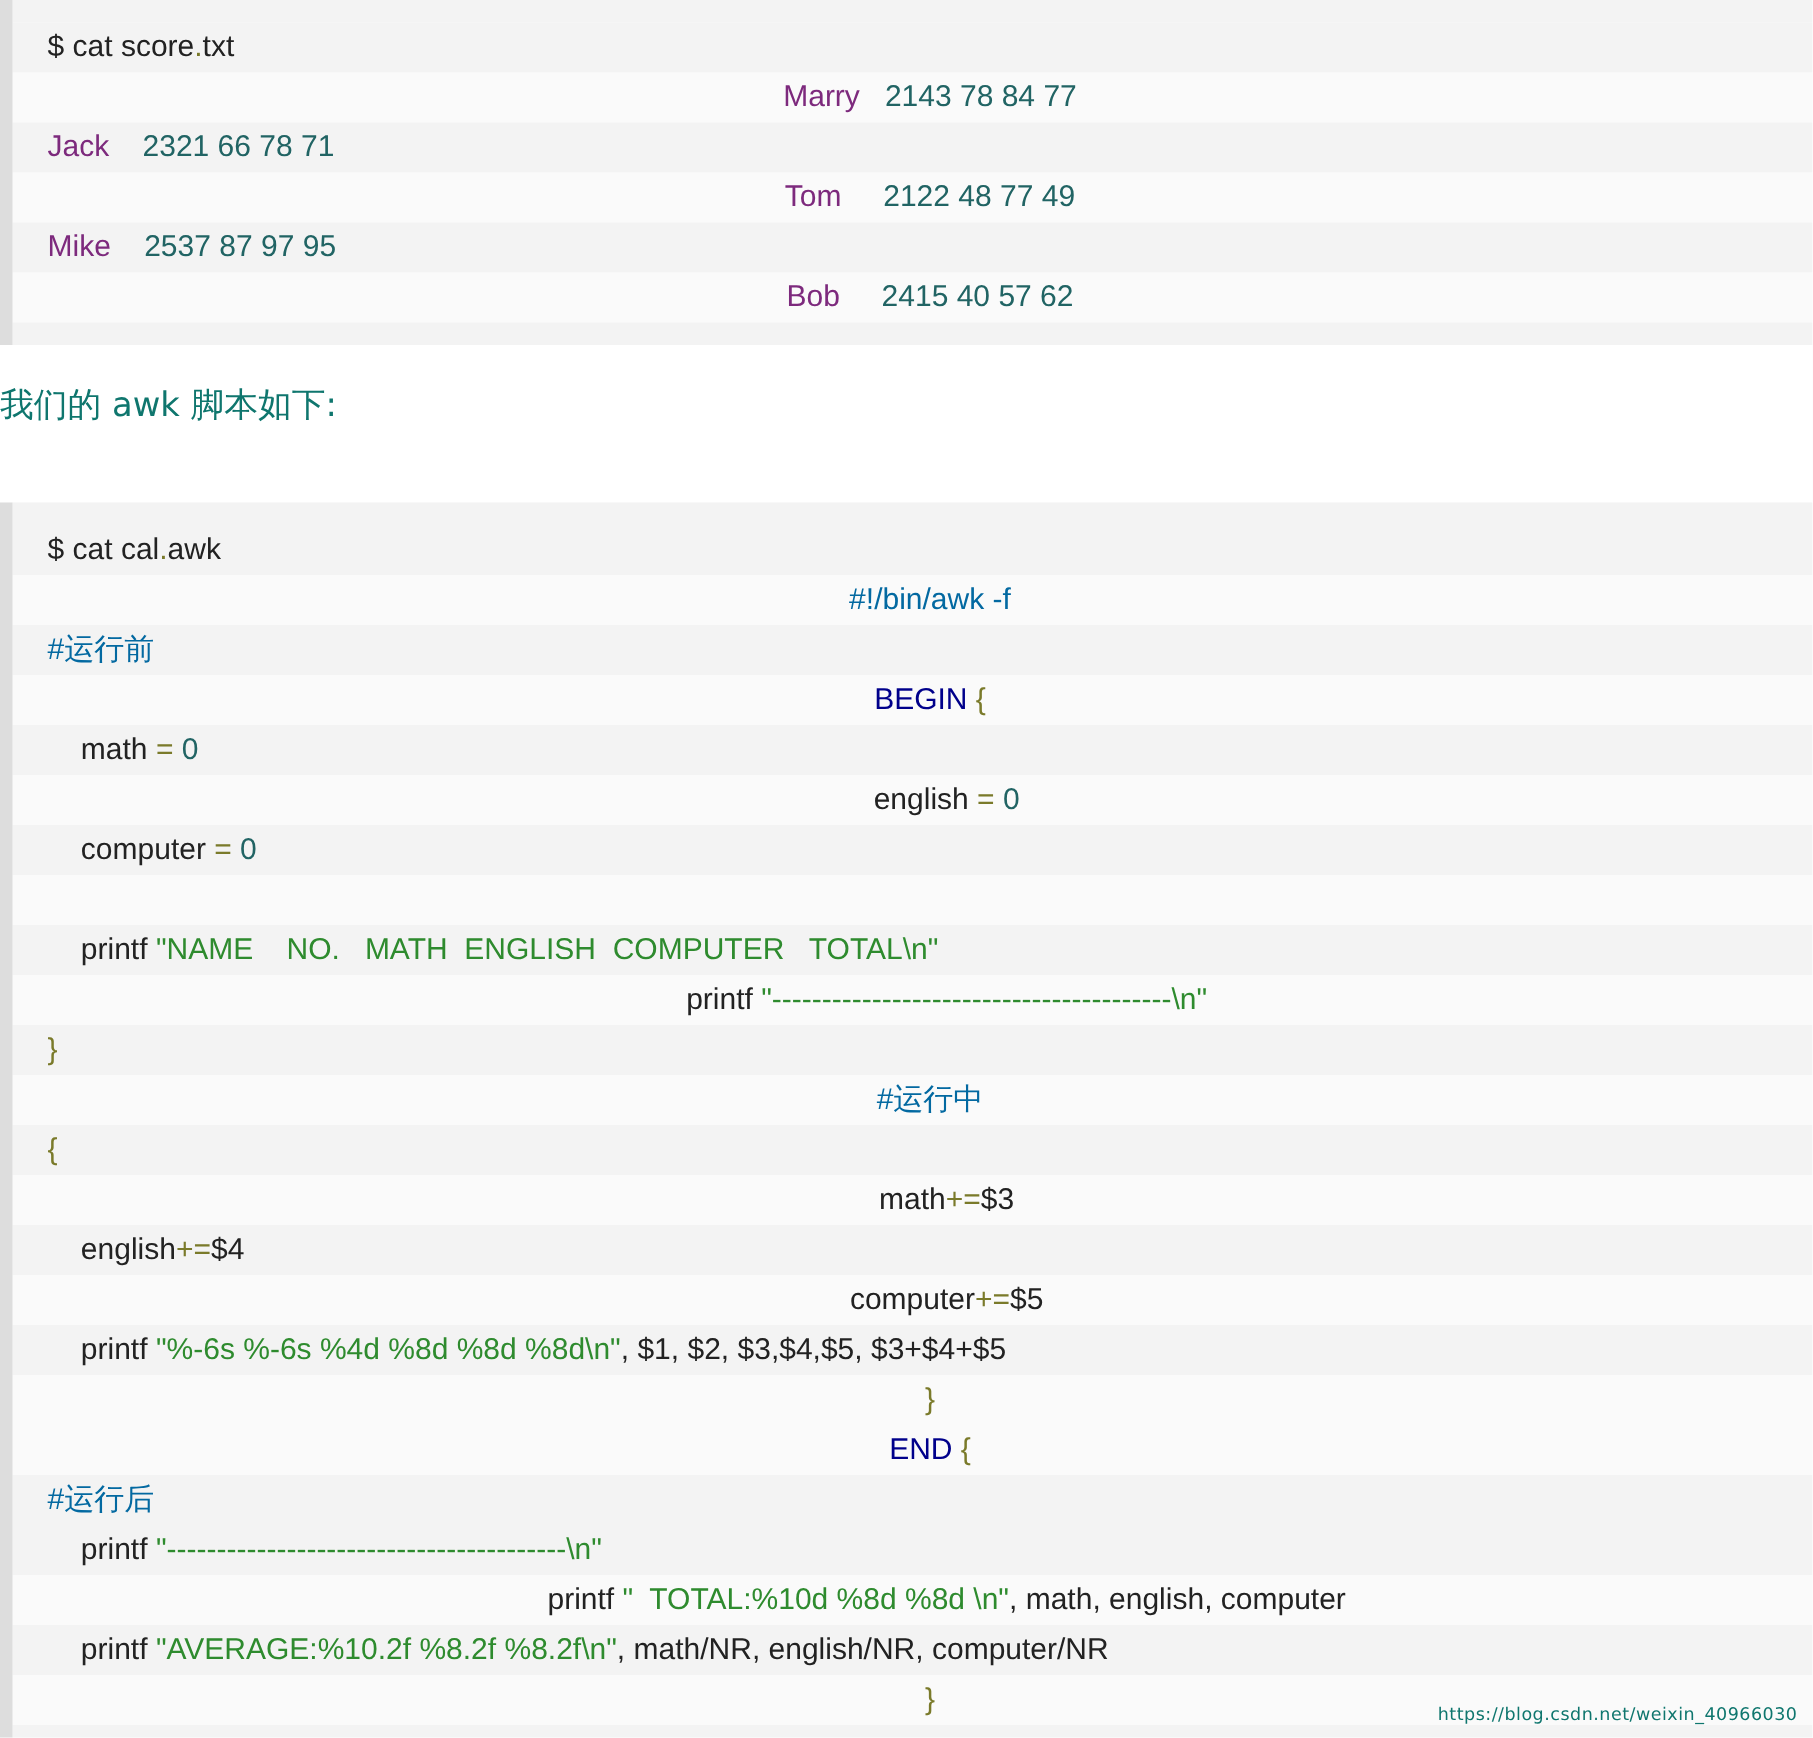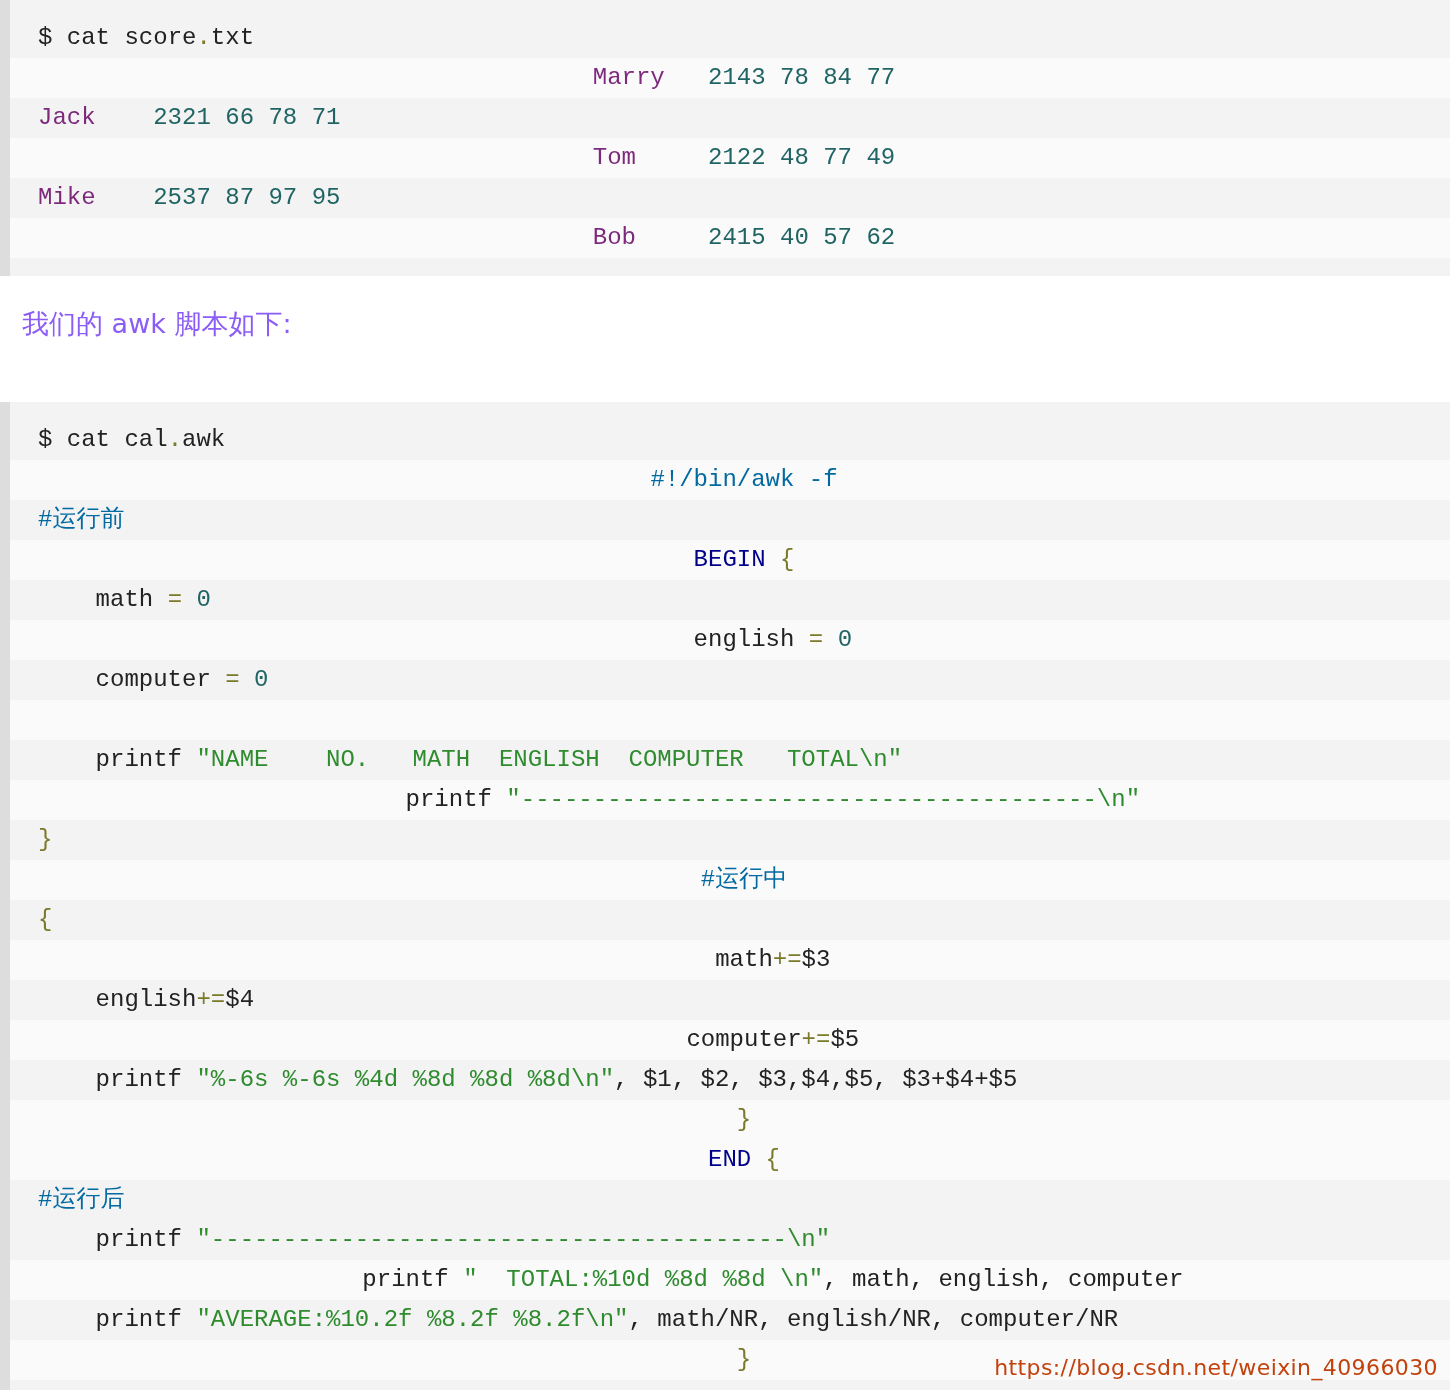--- a/index.html
+++ b/index.html
@@ -29,21 +29,21 @@
     width: 10px;
     background: #dddddd;
   }
   .codeblock .lines {
     margin-left: 10px;
     padding: 0;
   }
   .ln {
     height: 40px;
     line-height: 40px;
-    font-family: Liberation Mono, monospace;
+    font-family: Liberation Sans, sans-serif;
     font-size: 24px;
     white-space: pre;
     color: #222222;
     padding-left: 28px;
     box-sizing: border-box;
     letter-spacing: 0px;
   }
   .ln.odd  { background: #f3f3f3; }
   .ln.even { background: #fafafa; text-align: center; }
   .pad { height: 18px; }
@@ -57,35 +57,34 @@
   .c-comment { color: #0369a1; }   
   .c-kw      { color: #00008b; }   
   .c-op      { color: #7a7a2a; }   
   .c-brace   { color: #7a7a2a; }   
   .c-dot     { color: #7a7a2a; }
 
   
   .prose {
     font-family: "DejaVu Sans", "Liberation Sans", sans-serif;
     font-size: 27px;
-    color: #8b5cf6;
-    padding-left: 22px;
+    color: #0f766e;
   }
 
   .gap-a { height: 30px; background: #ffffff; }
   .gap-c { height: 60px; background: #ffffff; }
 
   
   .watermark {
     position: absolute;
     right: 12px;
     bottom: 10px;
     font-family: "DejaVu Sans", "Liberation Sans", sans-serif;
-    font-size: 22px;
-    color: #c2410c;
+    font-size: 14px;
+    color: #0f766e;
     letter-spacing: 0.4px;
     pointer-events: none;
   }
 </style>
 </head>
 <body>
 
 <div class="codeblock">
   <div class="gutter"></div>
   <div class="lines">

